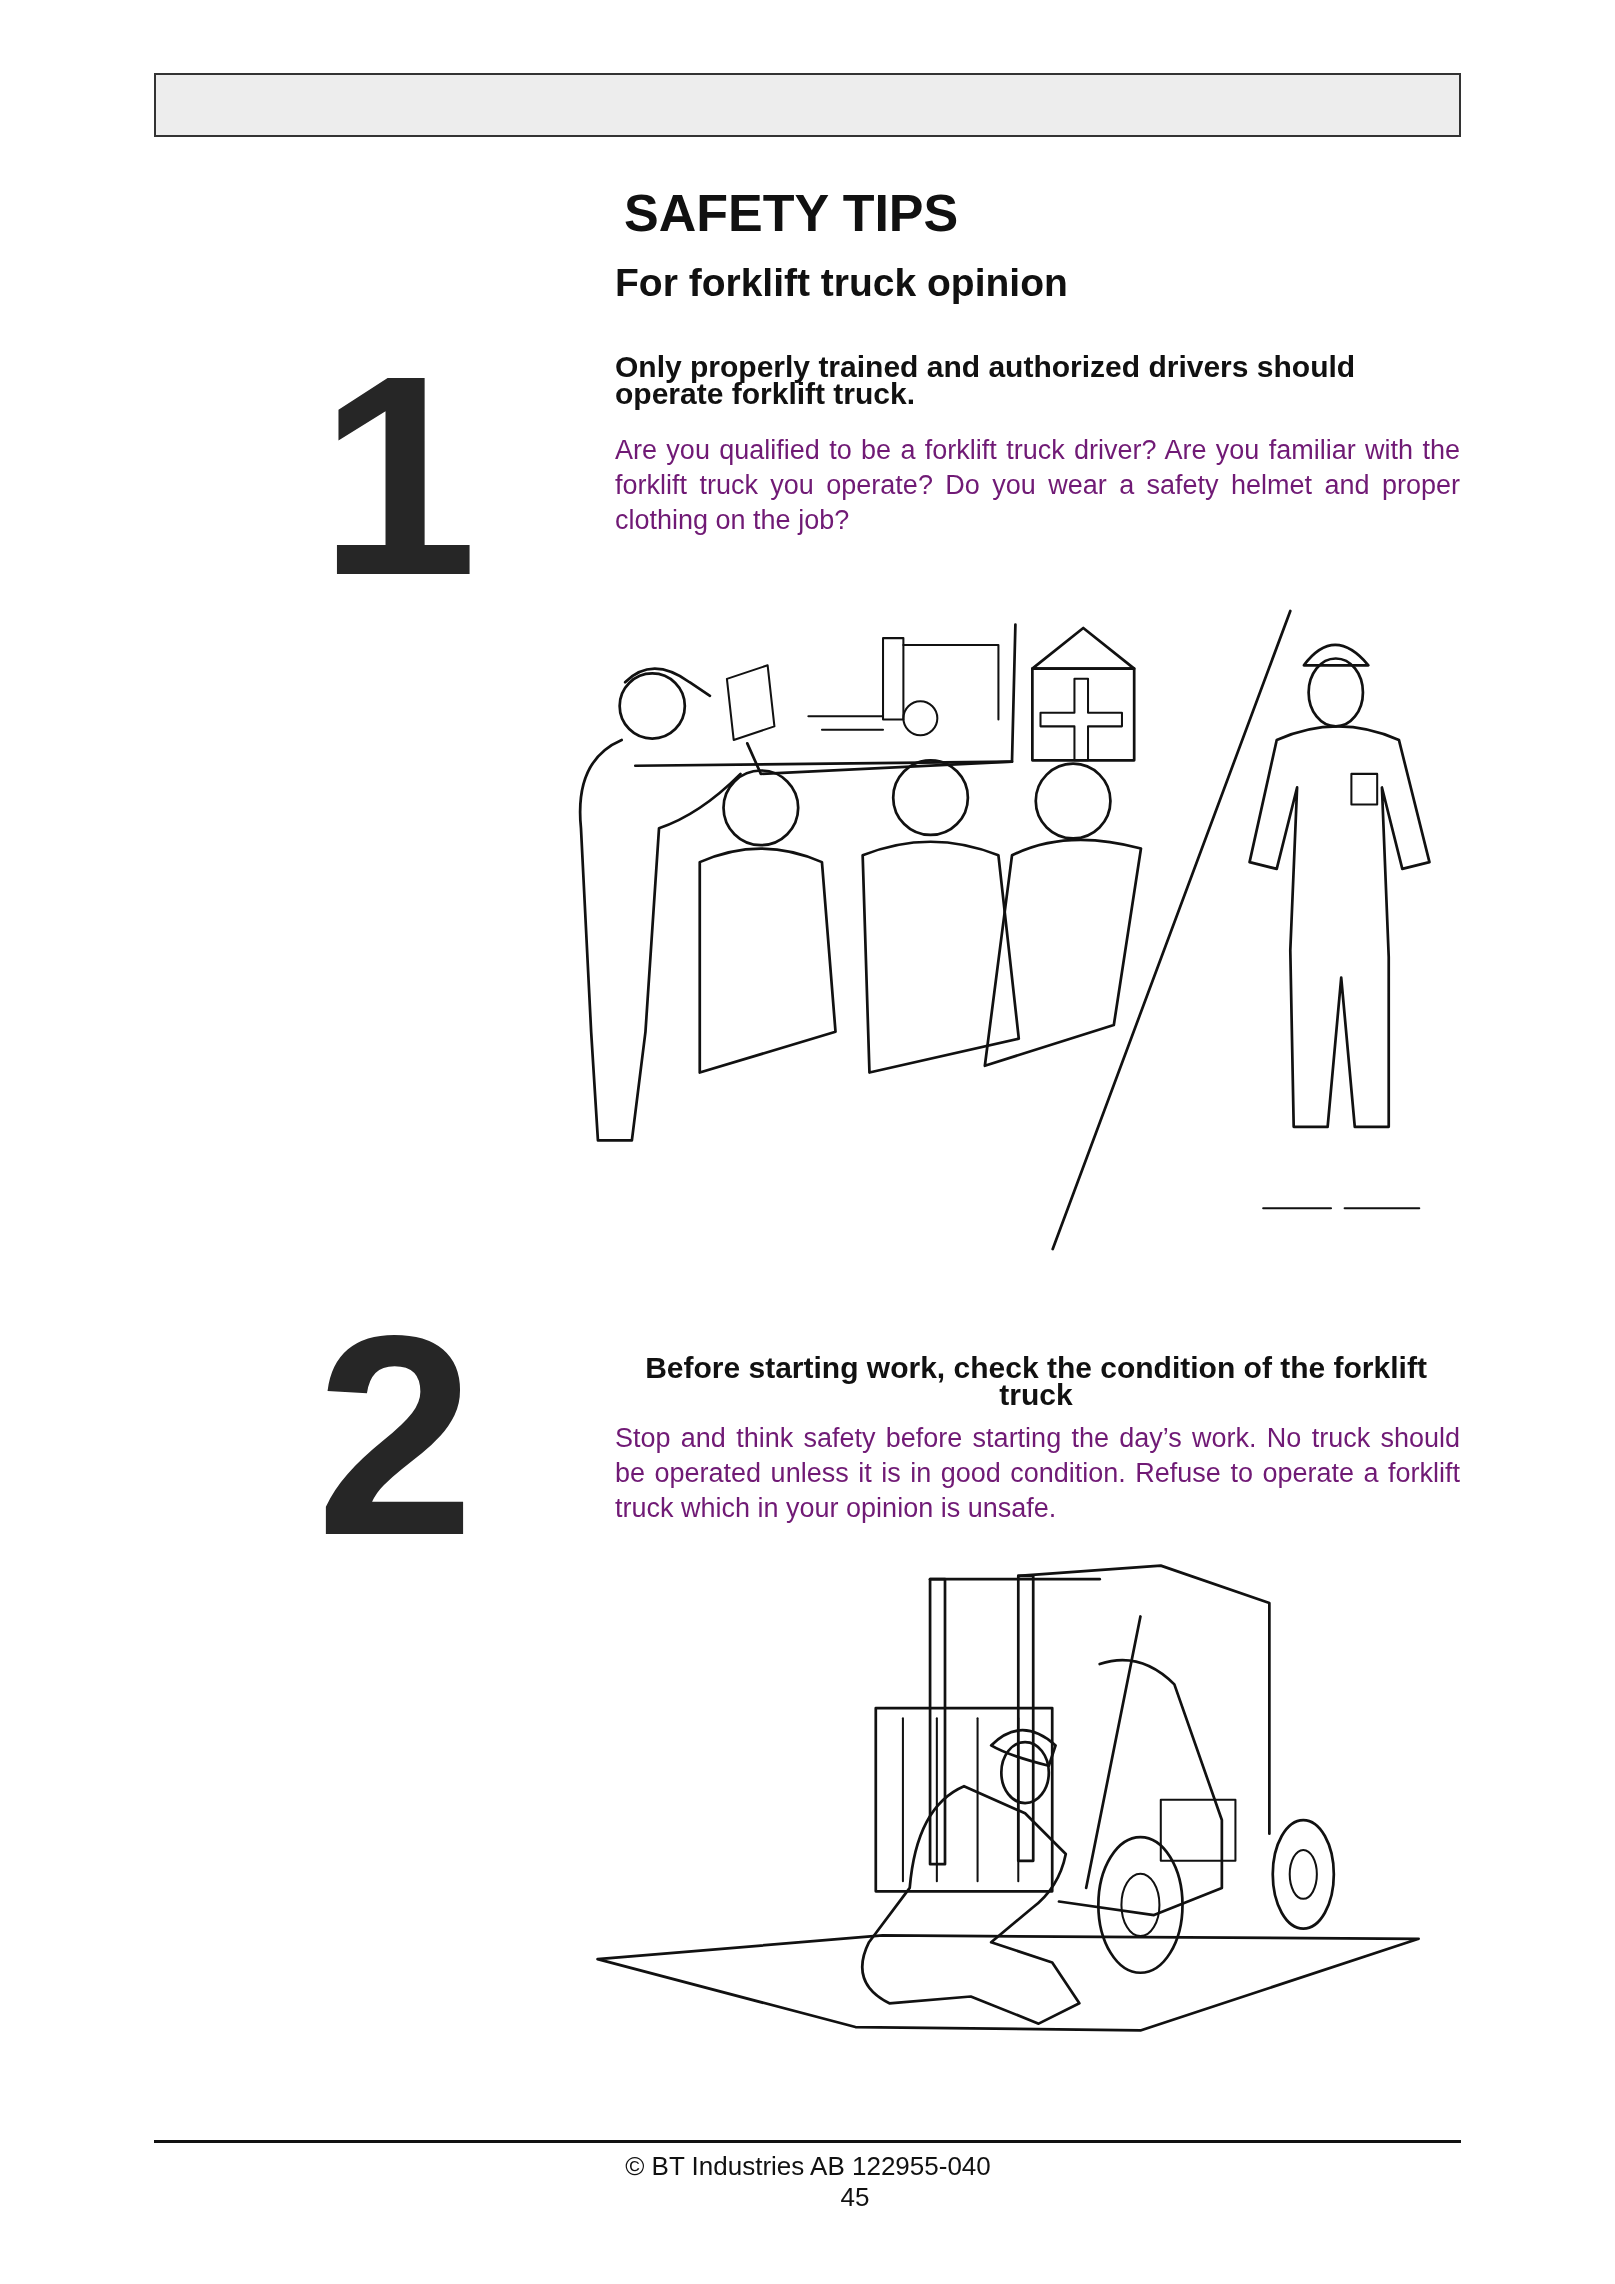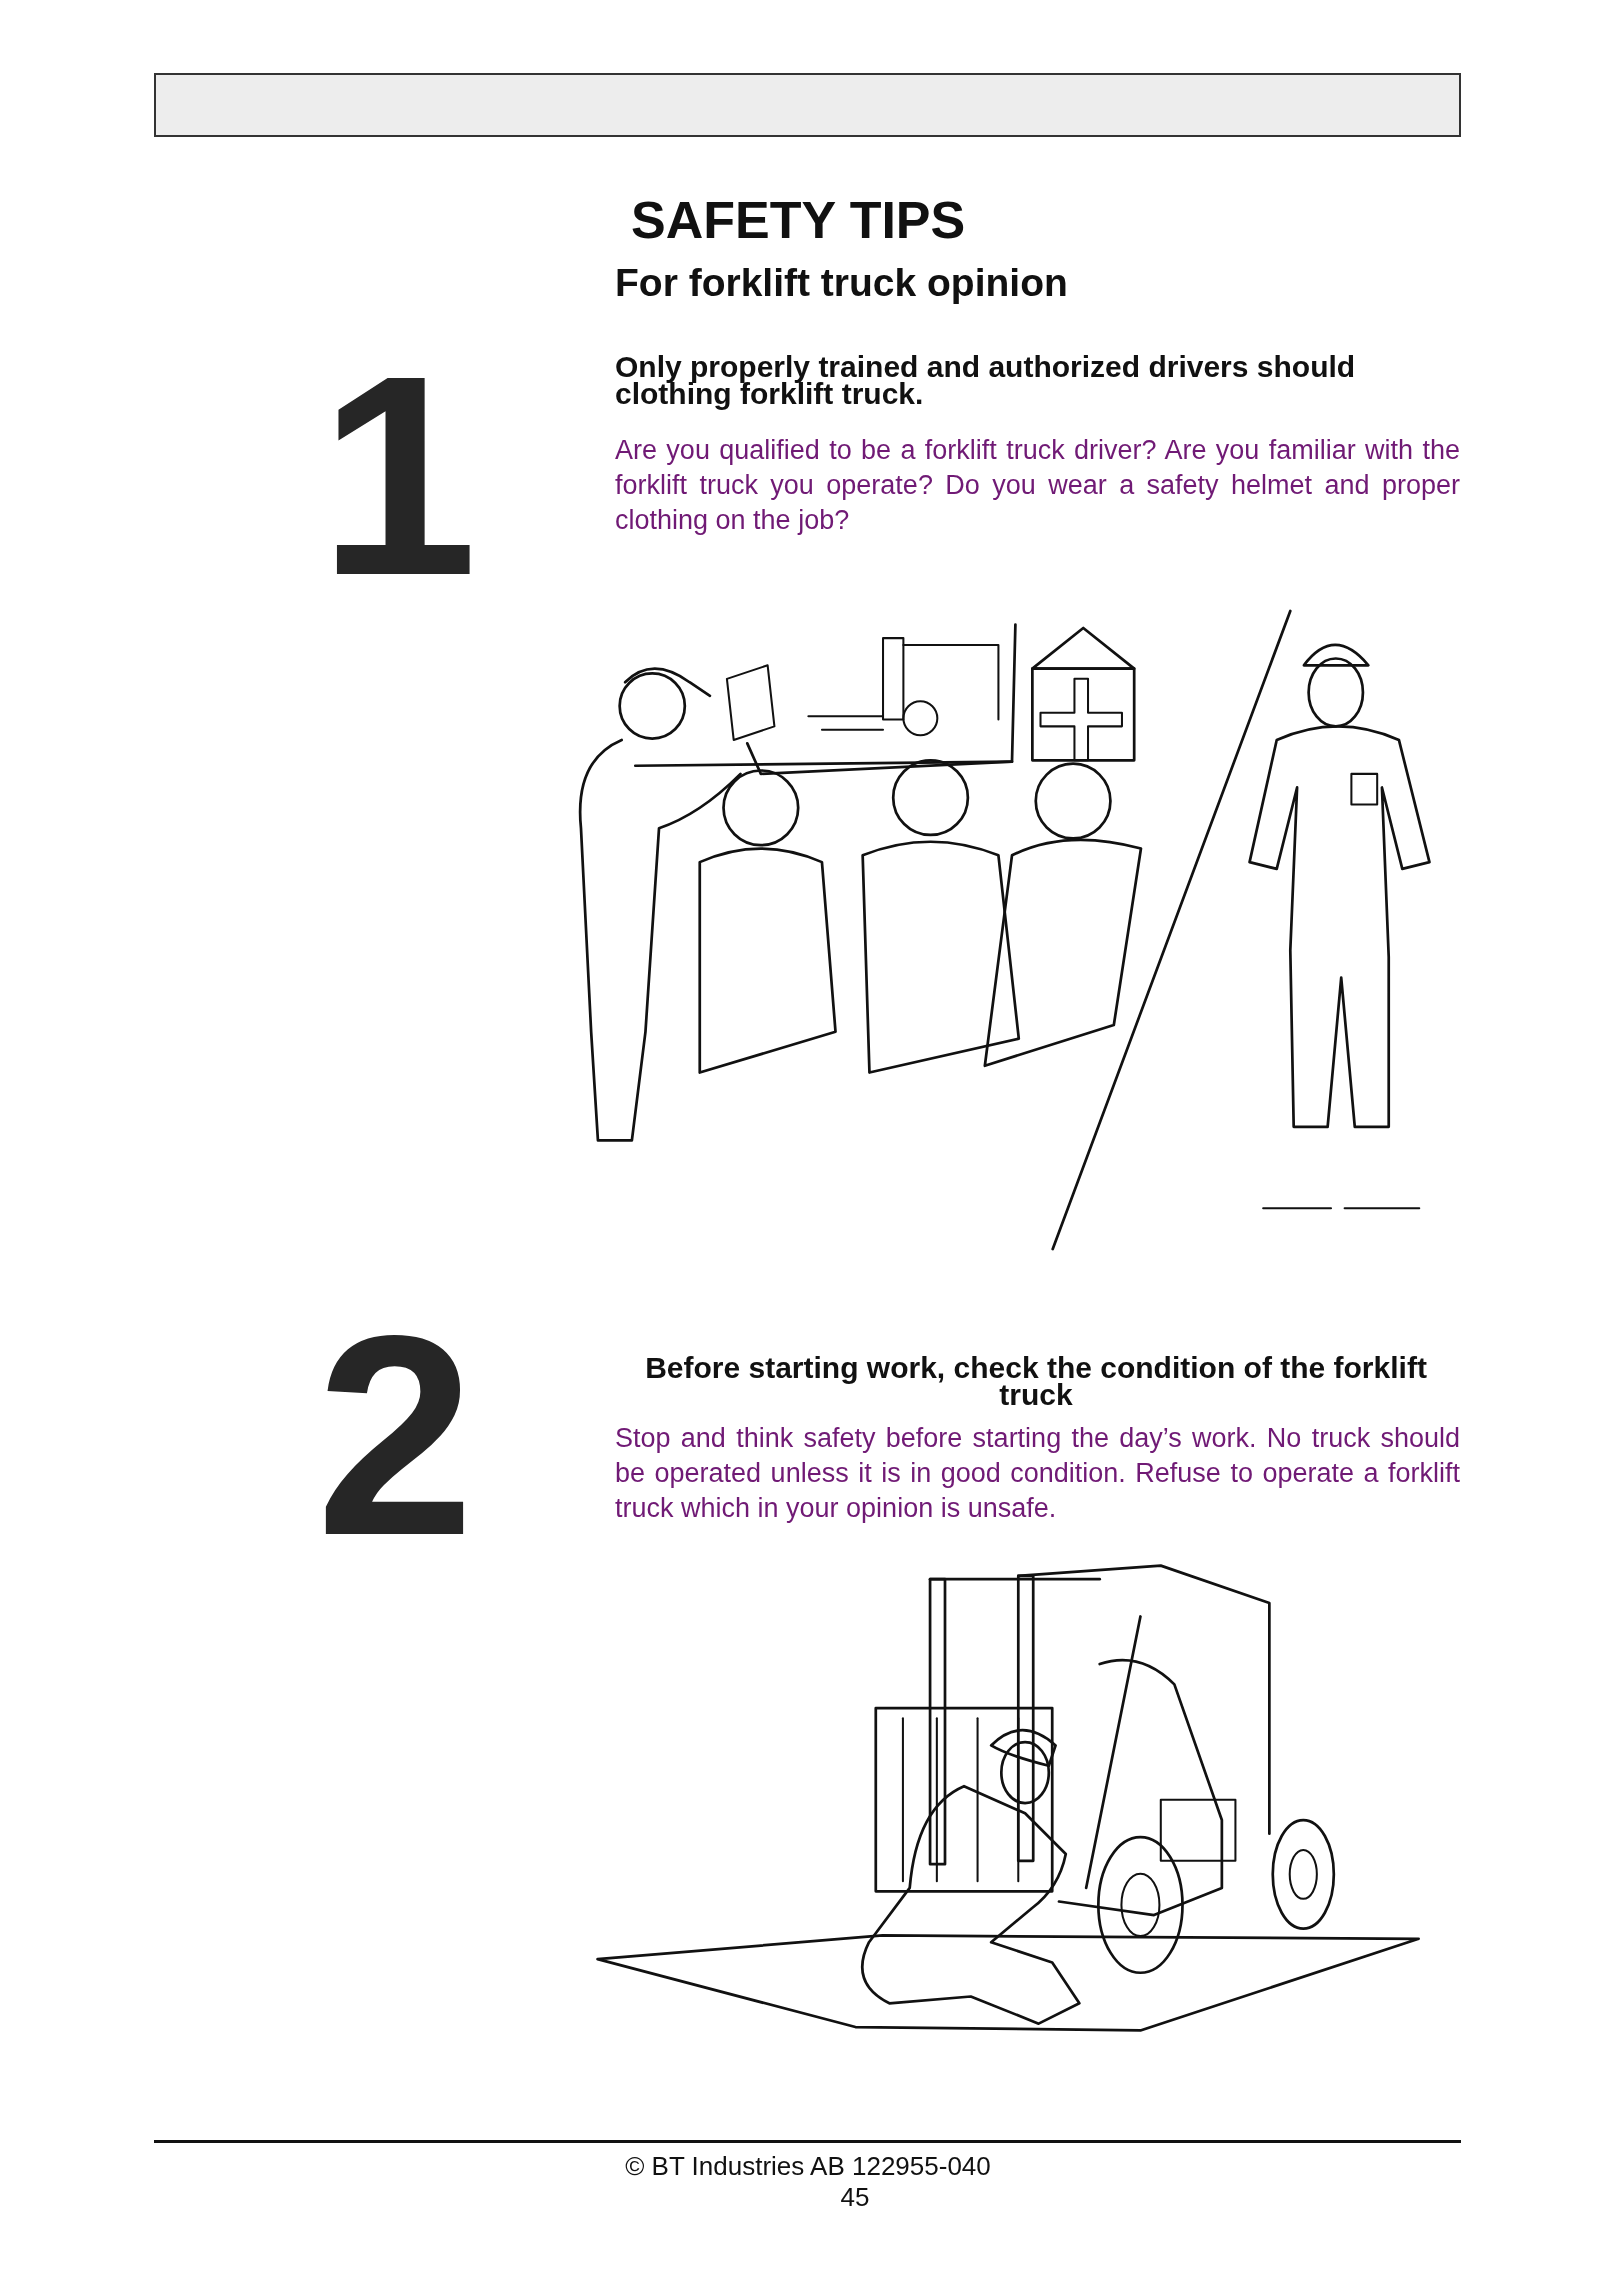--- a/index.html
+++ b/index.html
@@ -5,21 +5,21 @@
   html, body { margin: 0; padding: 0; background: #ffffff; }
   body {
     width: 1616px; height: 2284px; position: relative; overflow: hidden;
     font-family: "Liberation Sans", "DejaVu Sans", sans-serif; color: #111111;
   }
   .header-bar {
     position: absolute; left: 154px; top: 73px; width: 1307px; height: 64px;
     background: #ededed; border: 2px solid #333333; box-sizing: border-box;
   }
   .title {
-    position: absolute; left: 615px; top: 178px; margin: 16px;
+    position: absolute; left: 615px; top: 178px; margin: 9px;
     font-size: 52px; font-weight: bold; letter-spacing: 0px; color: #111;
     line-height: 1;
   }
   .subtitle {
     position: absolute; left: 615px; top: 263px; margin: 0;
     font-size: 39px; font-weight: bold; color: #111; line-height: 1;
   }
   .big-num {
     position: absolute; font-weight: bold; color: #262626; line-height: 1;
     font-family: "Liberation Sans", "DejaVu Sans", sans-serif;
@@ -60,21 +60,21 @@
 </head>
 <body>
 
 <div class="header-bar"></div>
 
 <h1 class="title">SAFETY TIPS</h1>
 <h2 class="subtitle">For forklift truck opinion</h2>
 
 <section>
   <div class="big-num num-1">1</div>
-  <h3 class="tip-heading h1">Only properly trained and authorized drivers should clothing forklift truck.</h3>
+  <h3 class="tip-heading h1">Only properly trained and authorized drivers should operate forklift truck.</h3>
   <p class="tip-body b1">Are you qualified to be a forklift truck driver? Are you familiar with the forklift truck you operate? Do you wear a safety helmet and proper clothing on the job?</p>
 
   <div class="illus illus-1">
     <svg viewBox="0 0 1320 960">
 
       <polyline class="stroke" points="270,205 290,250 660,232 665,30"></polyline>
       <line class="stroke" x1="660" y1="232" x2="105" y2="238"></line>
 
       <rect class="stroke-thin" x="470" y="50" width="30" height="120"></rect>
       <polyline class="stroke-thin" points="500,60 640,60 640,170"></polyline>

